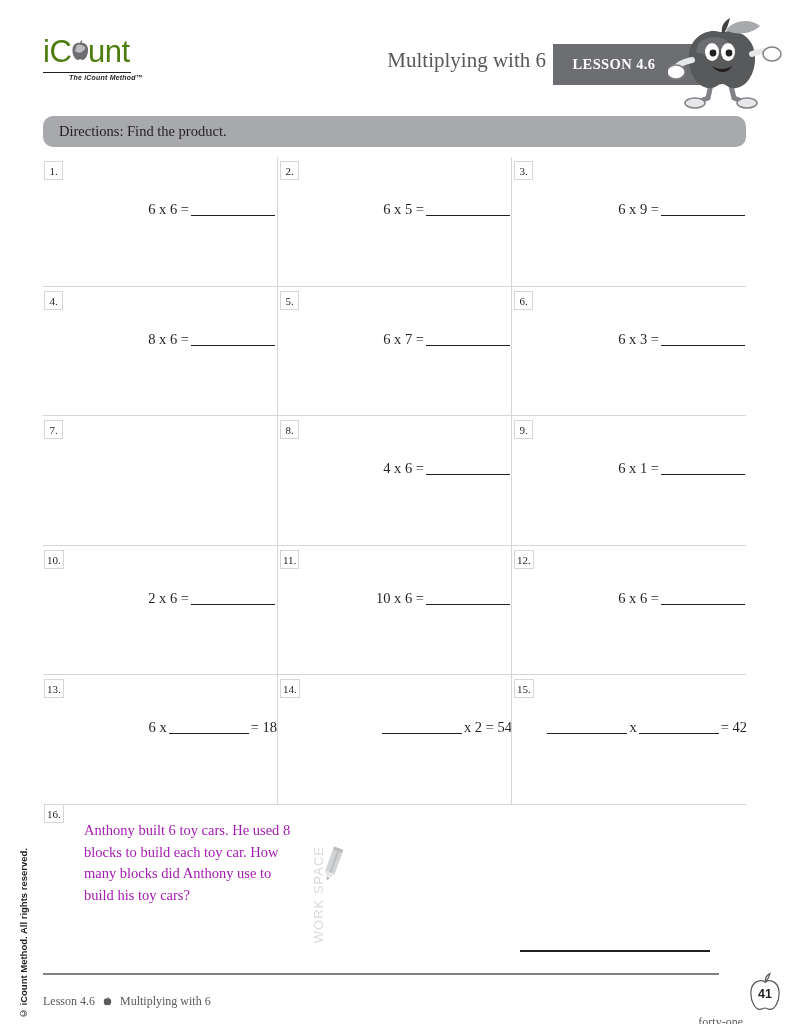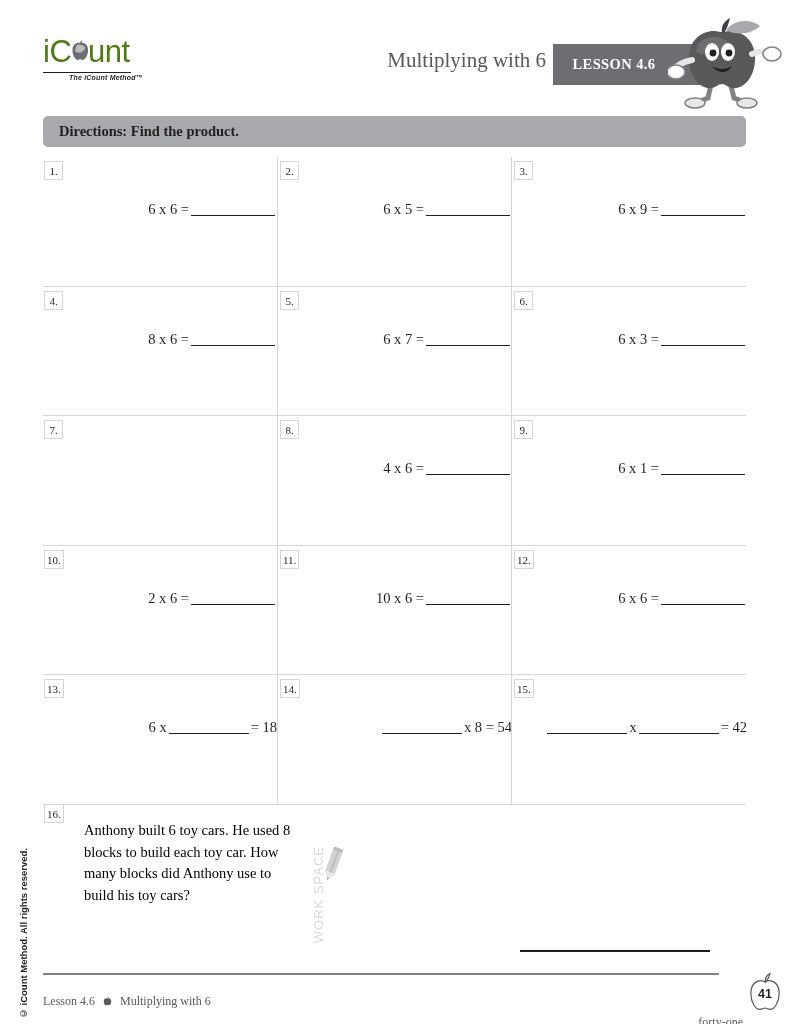--- a/index.html
+++ b/index.html
@@ -94,22 +94,21 @@
     left: 668px; top: 18px;
     width: 116px; height: 92px;
   }
 
   
   .directions {
     position: absolute;
     left: 43px; top: 116px;
     width: 703px; height: 31px;
     background: #a7a9ac;
-    border-radius: 5px;
-    font-weight: bold;
+    border-radius: 10px;
   }
   .directions-text {
     position: absolute;
     left: 16px; top: 0;
     height: 31px; line-height: 31px;
     font-family: "Liberation Serif", serif;
     font-size: 14.5px;
     color: #231f20;
   }
 
@@ -180,21 +179,21 @@
     width: 703px; height: 162px;
   }
   .wordbox .num-box { left: 1px; top: 4px; }
   .word-text {
     position: absolute;
     left: 41px; top: 20px;
     width: 210px;
     font-family: "Liberation Serif", serif;
     font-size: 14.5px;
     line-height: 21.5px;
-    color: #000000;
+    color: #a21caf;
   }
   .workspace-label {
     position: absolute;
     left: 268px; top: 46px;
     font-family: "Liberation Sans", sans-serif;
     font-size: 13px;
     letter-spacing: 1px;
     color: #d9dadb;
     writing-mode: vertical-rl;
     transform: rotate(180deg);
@@ -389,21 +388,21 @@
     </div>
   </div>
 
   <div class="grid-row">
     <div class="cell c0">
       <div class="num-box">13.</div>
       <div class="expr"><span>6 x</span><span class="blank short"></span><span>= 18</span></div>
     </div>
     <div class="cell c1">
       <div class="num-box">14.</div>
-      <div class="expr"><span class="blank short"></span><span>x 8 =</span> <span>54</span></div>
+      <div class="expr"><span class="blank short"></span><span>x 2 =</span> <span>54</span></div>
     </div>
     <div class="cell c2">
       <div class="num-box">15.</div>
       <div class="expr"><span class="blank short"></span><span>x</span><span class="blank short"></span><span>= 42</span></div>
     </div>
   </div>
 
 </div>
 
 <div class="wordbox">

